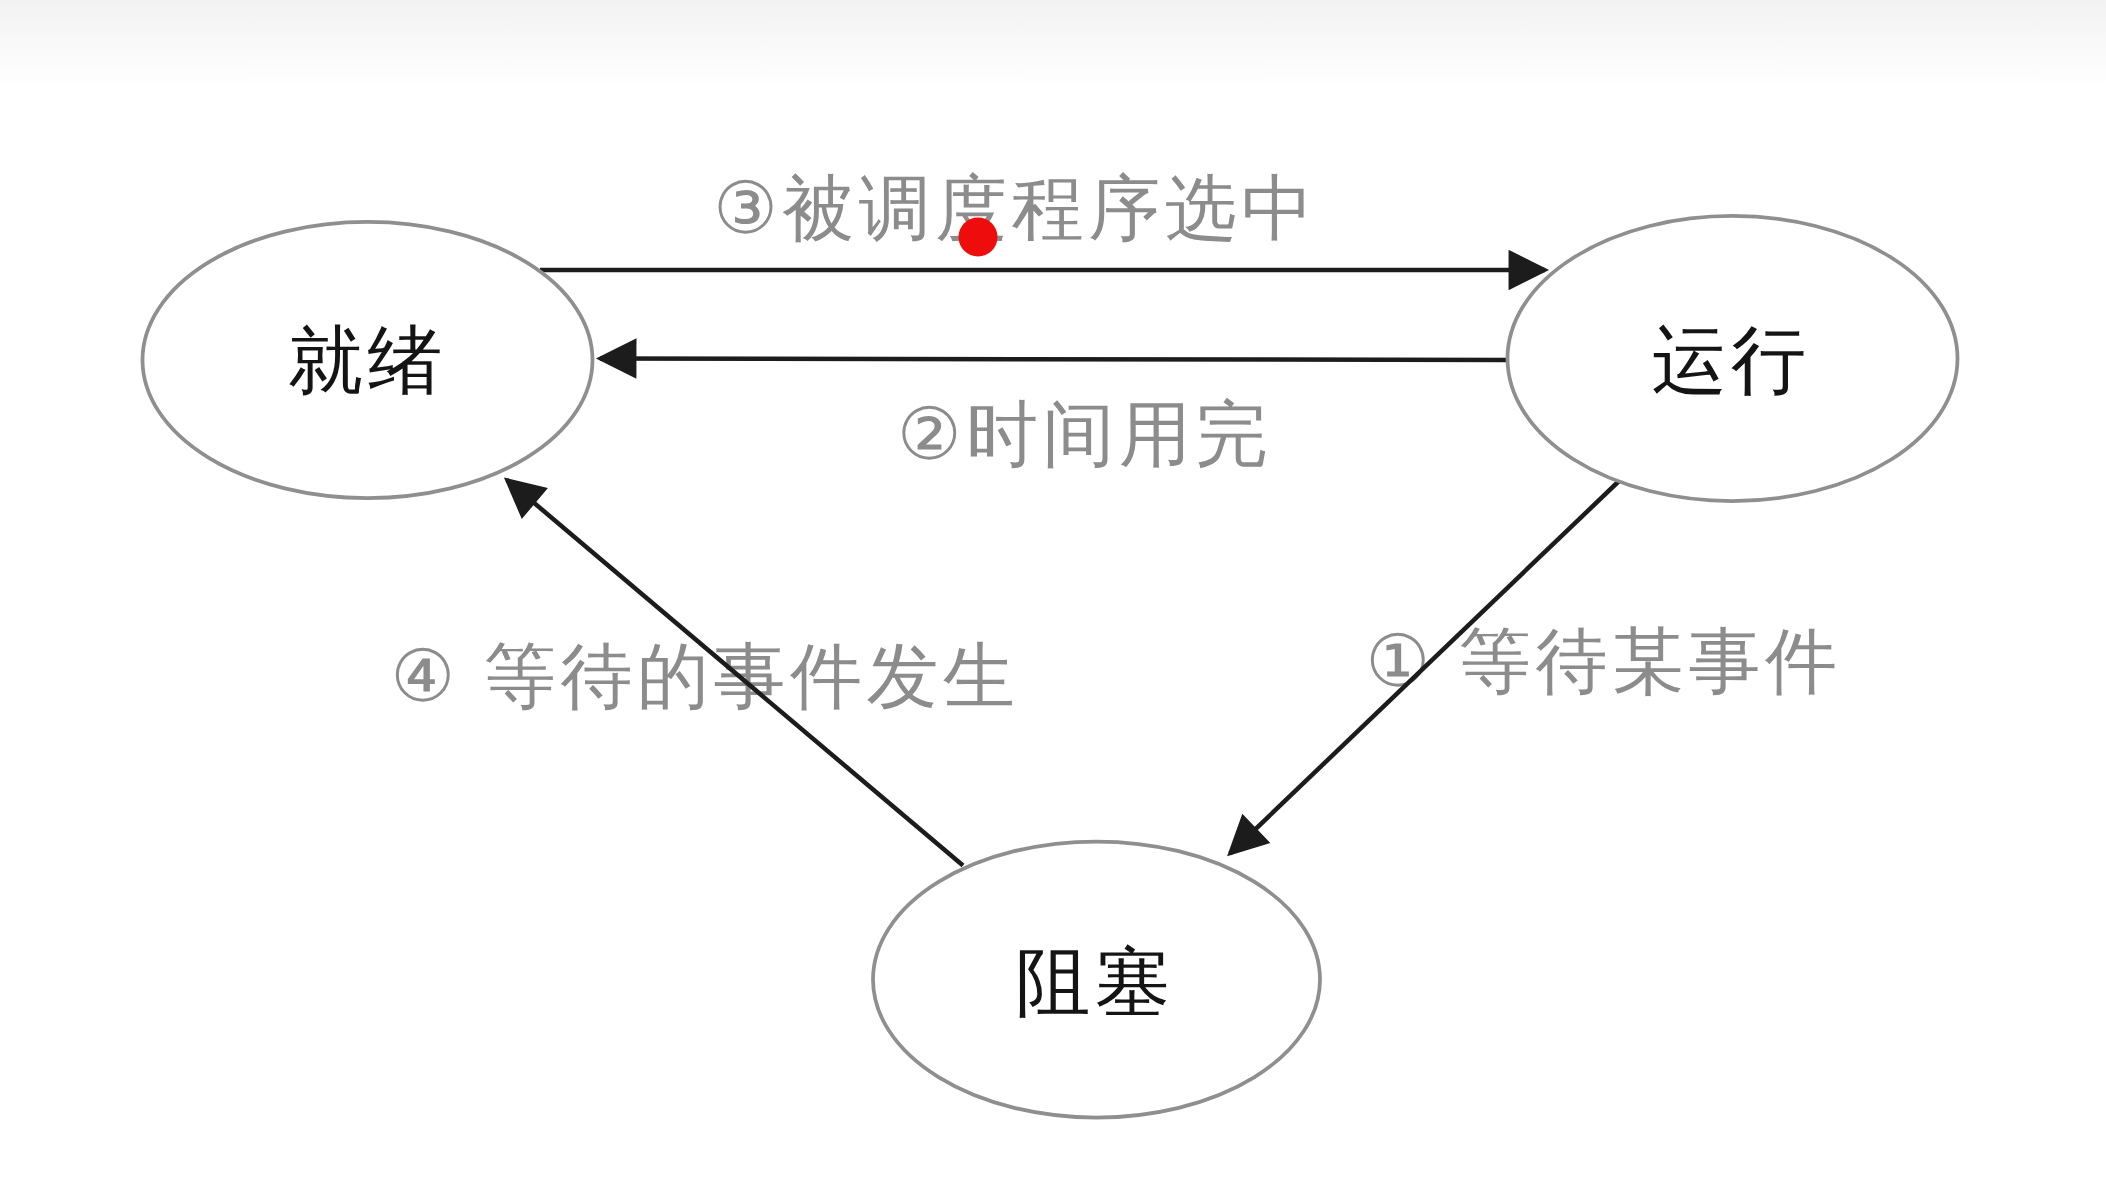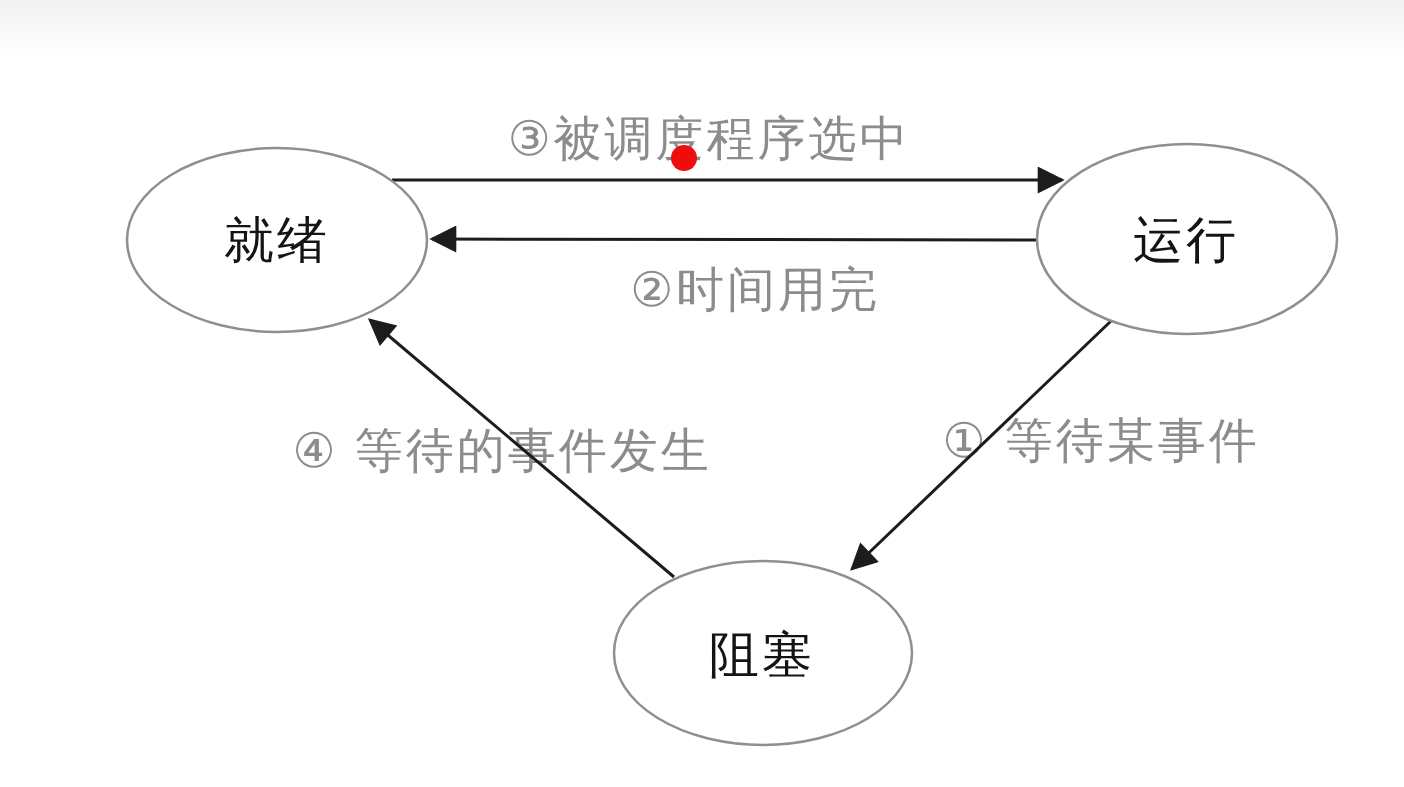--- a/index.html
+++ b/index.html
@@ -10,21 +10,20 @@
     overflow: hidden;
     font-family: "Liberation Sans", "DejaVu Sans", sans-serif;
   }
   body {
     background: linear-gradient(180deg, #f2f2f2 0px, #f9f9f9 30px, #ffffff 58px);
   }
   .stage {
     position: relative;
     width: 1128px;
     height: 787px;
-    padding-left: 32px;
   }
   svg { display: block; }
 
   .node-ellipse {
     fill: #ffffff;
     stroke: #8f8f8f;
     stroke-width: 2.5;
   }
   .node-label {
     fill: #141414;

